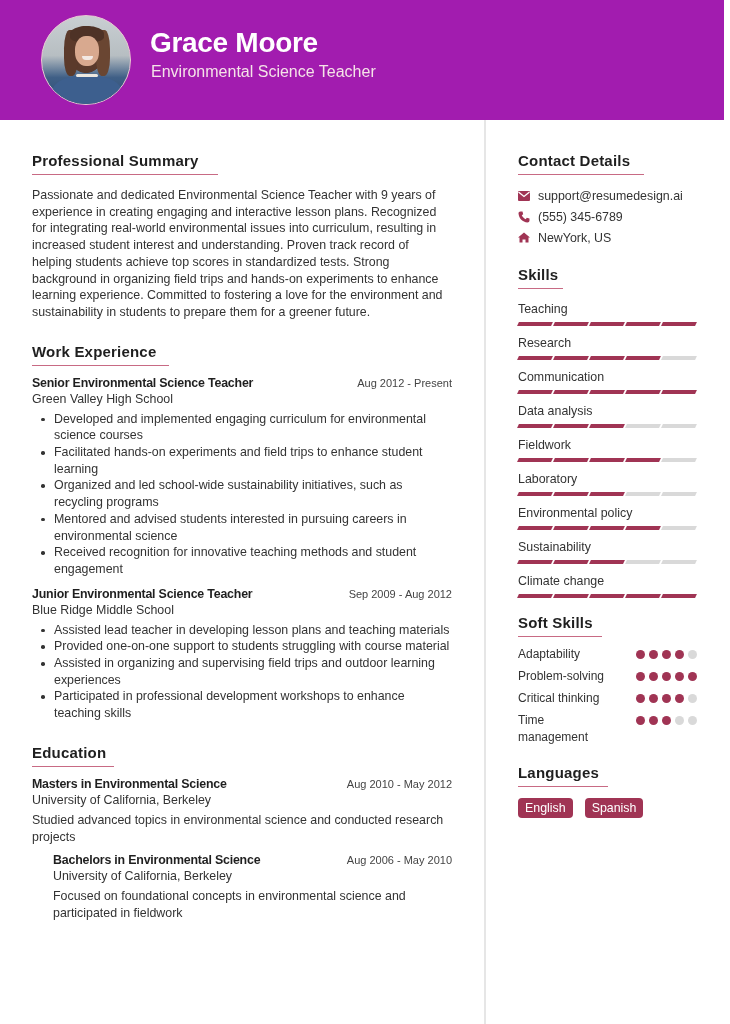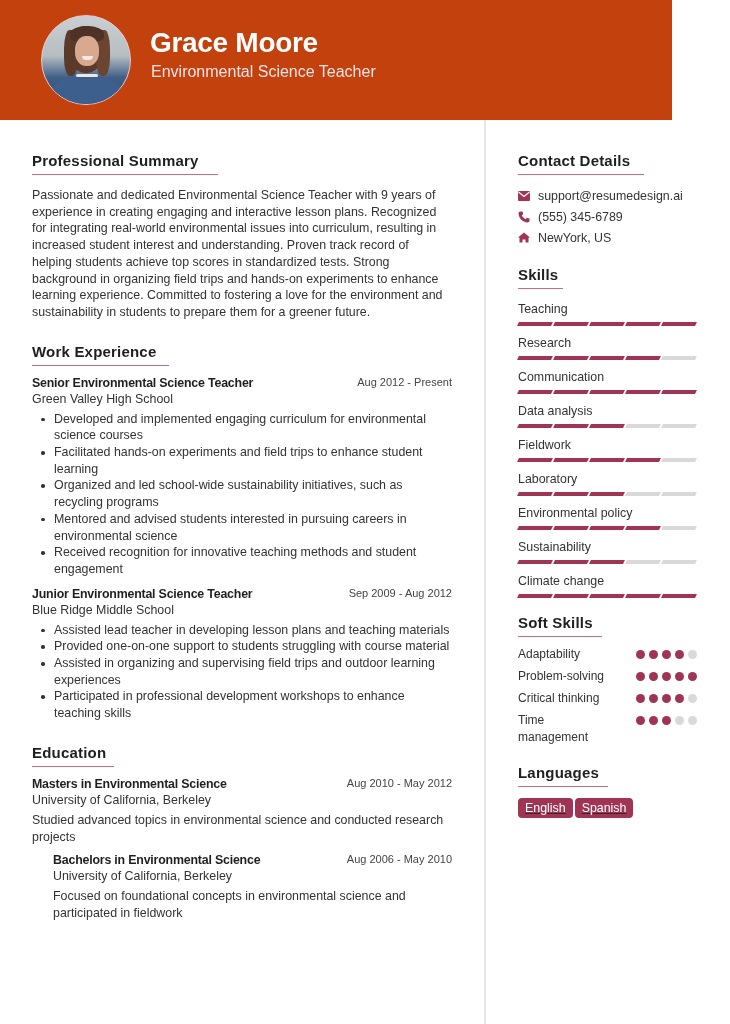--- a/index.html
+++ b/index.html
@@ -1,21 +1,21 @@
 <!DOCTYPE html>
 <html><head>
   <meta charset="utf-8">
   <style>
     * { box-sizing: border-box; margin: 0; padding: 0; }
     html, body { width: 730px; height: 1024px; background: #ffffff; overflow: hidden; }
     body { font-family: "Liberation Sans", "DejaVu Sans", sans-serif; color: #2b2b2b; position: relative; }
 
     .header {
-      position: absolute; left: 0; top: 0; width: 672px; height: 120px;
-      background: #c2410c;
+      position: absolute; left: 0; top: 0; width: 724px; height: 120px;
+      background: #a21caf;
     }
     .photo {
       position: absolute; left: 41px; top: 15px; width: 90px; height: 90px;
       border-radius: 50%; border: 1.5px solid #e8c9d2; overflow: hidden;
       background: radial-gradient(circle at 50% 30%, #d9b39c 0 14%, transparent 15%),
                   radial-gradient(ellipse at 50% 38%, #5a3a2c 0 30%, transparent 31%),
                   linear-gradient(180deg, #c9cfd2 0%, #b7bec2 45%, #3f5f86 70%, #2f4d74 100%);
     }
     .photo .face {
       position: absolute; left: 33px; top: 20px; width: 24px; height: 30px;
@@ -42,21 +42,21 @@
     .right { position: absolute; left: 518px; top: 120px; width: 185px; }
 
     .section-title {
       font-size: 15px; font-weight: bold; color: #1f1f1f; display: inline-block;
       padding-bottom: 5px; border-bottom: 1.5px solid #c86a84; letter-spacing: 0.2px;
     }
 
     .summary { margin-top: 12px; font-size: 12.4px; line-height: 16.7px; color: #333; }
 
     .job { margin-top: 10px; }
-    .job-head { display: flex; justify-content: space-between; align-items: flex-start; }
+    .job-head { display: flex; justify-content: space-between; align-items: center; }
     .job-role { font-size: 12.4px; font-weight: bold; color: #1f1f1f; letter-spacing: -0.2px; }
     .job-date { font-size: 11px; color: #444; }
     .job-org { font-size: 12.4px; color: #333; margin-top: 2px; }
     ul.bullets { margin-top: 5px; padding-left: 22px; list-style: none; }
     ul.bullets li { position: relative; font-size: 12.4px; line-height: 16.7px; color: #333; padding-left: 0; }
     ul.bullets li::before {
       content: ""; position: absolute; left: -13px; top: 7px; width: 3.5px; height: 3.5px;
       border-radius: 50%; background: #333;
     }
     .edu-desc { font-size: 12.4px; line-height: 17.5px; color: #333; margin-top: 5px; }
@@ -70,21 +70,21 @@
     .skill-bar { display: flex; gap: 2.5px; height: 4px; margin-top: 4px; margin-bottom: 9px; }
     .seg { width: 33.5px; height: 4px; transform: skewX(-25deg); background: #d9d9d9; }
     .seg.on { background: #a03454; }
 
     .soft-row { display: flex; justify-content: space-between; align-items: flex-start; margin-bottom: 5px; }
     .soft-name { font-size: 12px; color: #333; line-height: 17px; width: 110px; }
     .dots { display: flex; gap: 4px; margin-top: 4px; margin-right: 6px; }
     .dot { width: 9px; height: 9px; border-radius: 50%; background: #d9d9d9; }
     .dot.on { background: #a03454; }
 
-    .lang-list { display: flex; gap: 2px; margin-top: 11px; text-decoration: underline; }
+    .lang-list { display: flex; gap: 12px; margin-top: 11px; }
     .lang { background: #a03454; color: #ffffff; font-size: 12.4px; border-radius: 4px; padding: 3px 7px; }
   </style>
 </head>
 <body>
 
 <div class="header">
   <div class="photo">
     <div class="jacket"></div>
     <div class="hair-l"></div>
     <div class="hair-r"></div>

